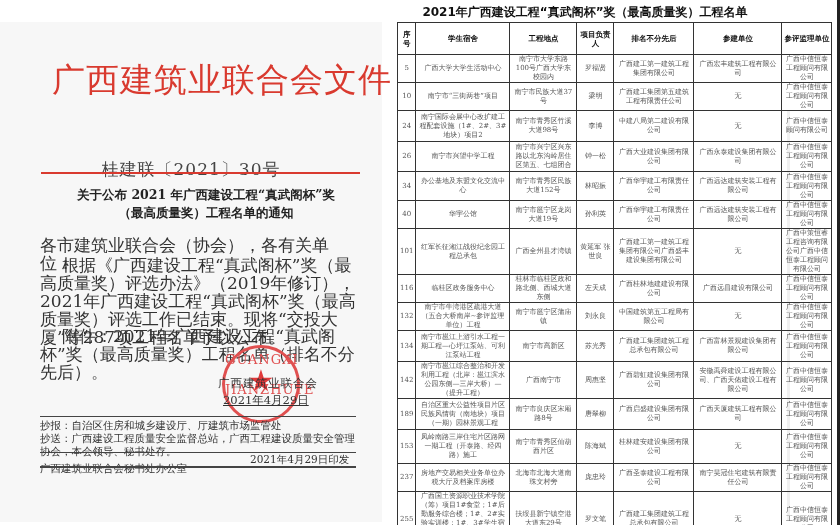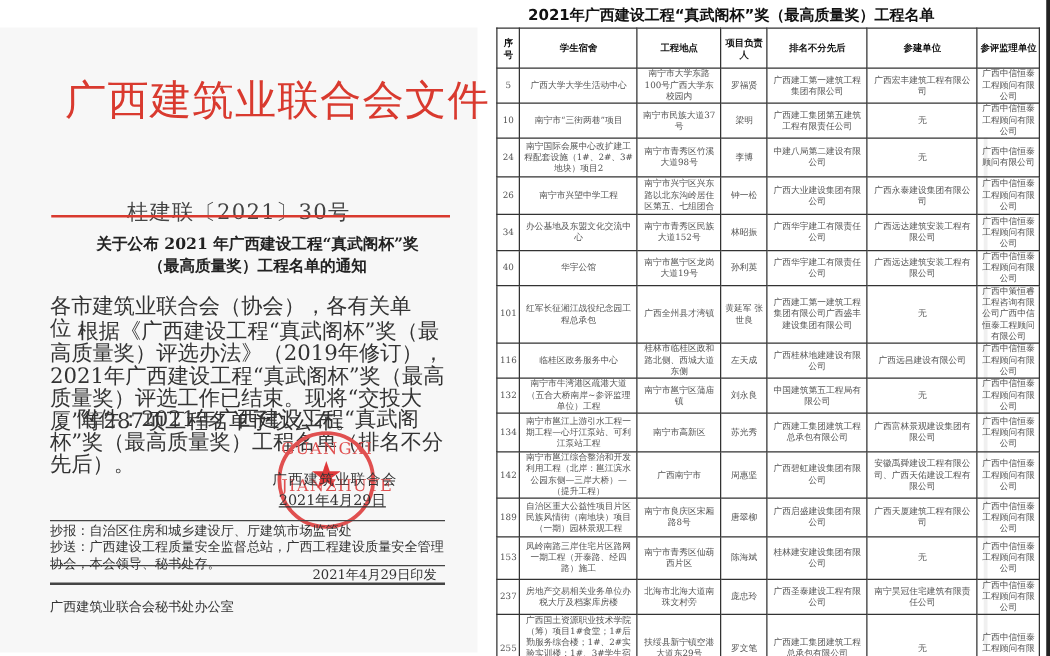--- a/index.html
+++ b/index.html
@@ -12,21 +12,21 @@
   .body-text { position:absolute; left:40px; width:320px; font-size:17px; line-height:18px; color:#333; font-family:"DejaVu Serif",serif; }
   .indent { text-indent:22px; }
   .seal { position:absolute; left:222px; top:345px; width:78px; height:78px; border:3px solid #e05050; border-radius:50%; box-sizing:border-box; }
   .seal-star { position:absolute; left:0; top:18px; width:100%; text-align:center; color:#e0393a; font-size:30px; line-height:30px; }
   .seal-text { position:absolute; left:0; top:4px; width:100%; text-align:center; color:#e05050; font-size:13px; letter-spacing:1px; }
   .sign-org { position:absolute; left:218px; top:376px; font-size:11.5px; color:#333; letter-spacing:1px;font-family:Liberation Mono, monospace; }
   .sign-date { position:absolute; left:223px; top:393px; font-size:11.5px; color:#333;text-decoration:underline; }
   .rule { position:absolute; left:40px; width:316px; height:1px; background:#444; }
   .rule2 { height:2px; }
   .cc-line { position:absolute; left:40px; width:320px; font-size:10.5px; line-height:13px; color:#333; }
-  .footer-left { position:absolute; left:40px; top:479px; font-size:10.5px; color:#333; }
+  .footer-left { position:absolute; left:40px; top:462px; font-size:10.5px; color:#333; }
   .footer-right { position:absolute; left:250px; top:453px; font-size:10.5px; color:#333; }
 
   .right-page { position:absolute; left:392px; top:0; width:448px; height:525px; background:#fff; }
   .right-edge { position:absolute; left:837px; top:0; width:3px; height:525px; background:#222; }
   .list-title { position:absolute; left:395px; top:4px; width:380px; text-align:center; font-size:12px; font-weight:bold; color:#111; font-family:"DejaVu Sans",sans-serif; }
   table.awards { position:absolute; left:397px; top:22px; border-collapse:collapse; table-layout:fixed; font-family:"DejaVu Serif",serif; }
   table.awards th, table.awards td { border:1px solid #333; padding:0 2px; font-size:7px; line-height:9px; color:#555; overflow:hidden; vertical-align:middle; }
   table.awards th { font-weight:bold; color:#111; text-align:center; font-size:7.5px; }
   td.c-no { text-align:center; font-size:6.5px; }
   td.c-ctr { text-align:center; }

